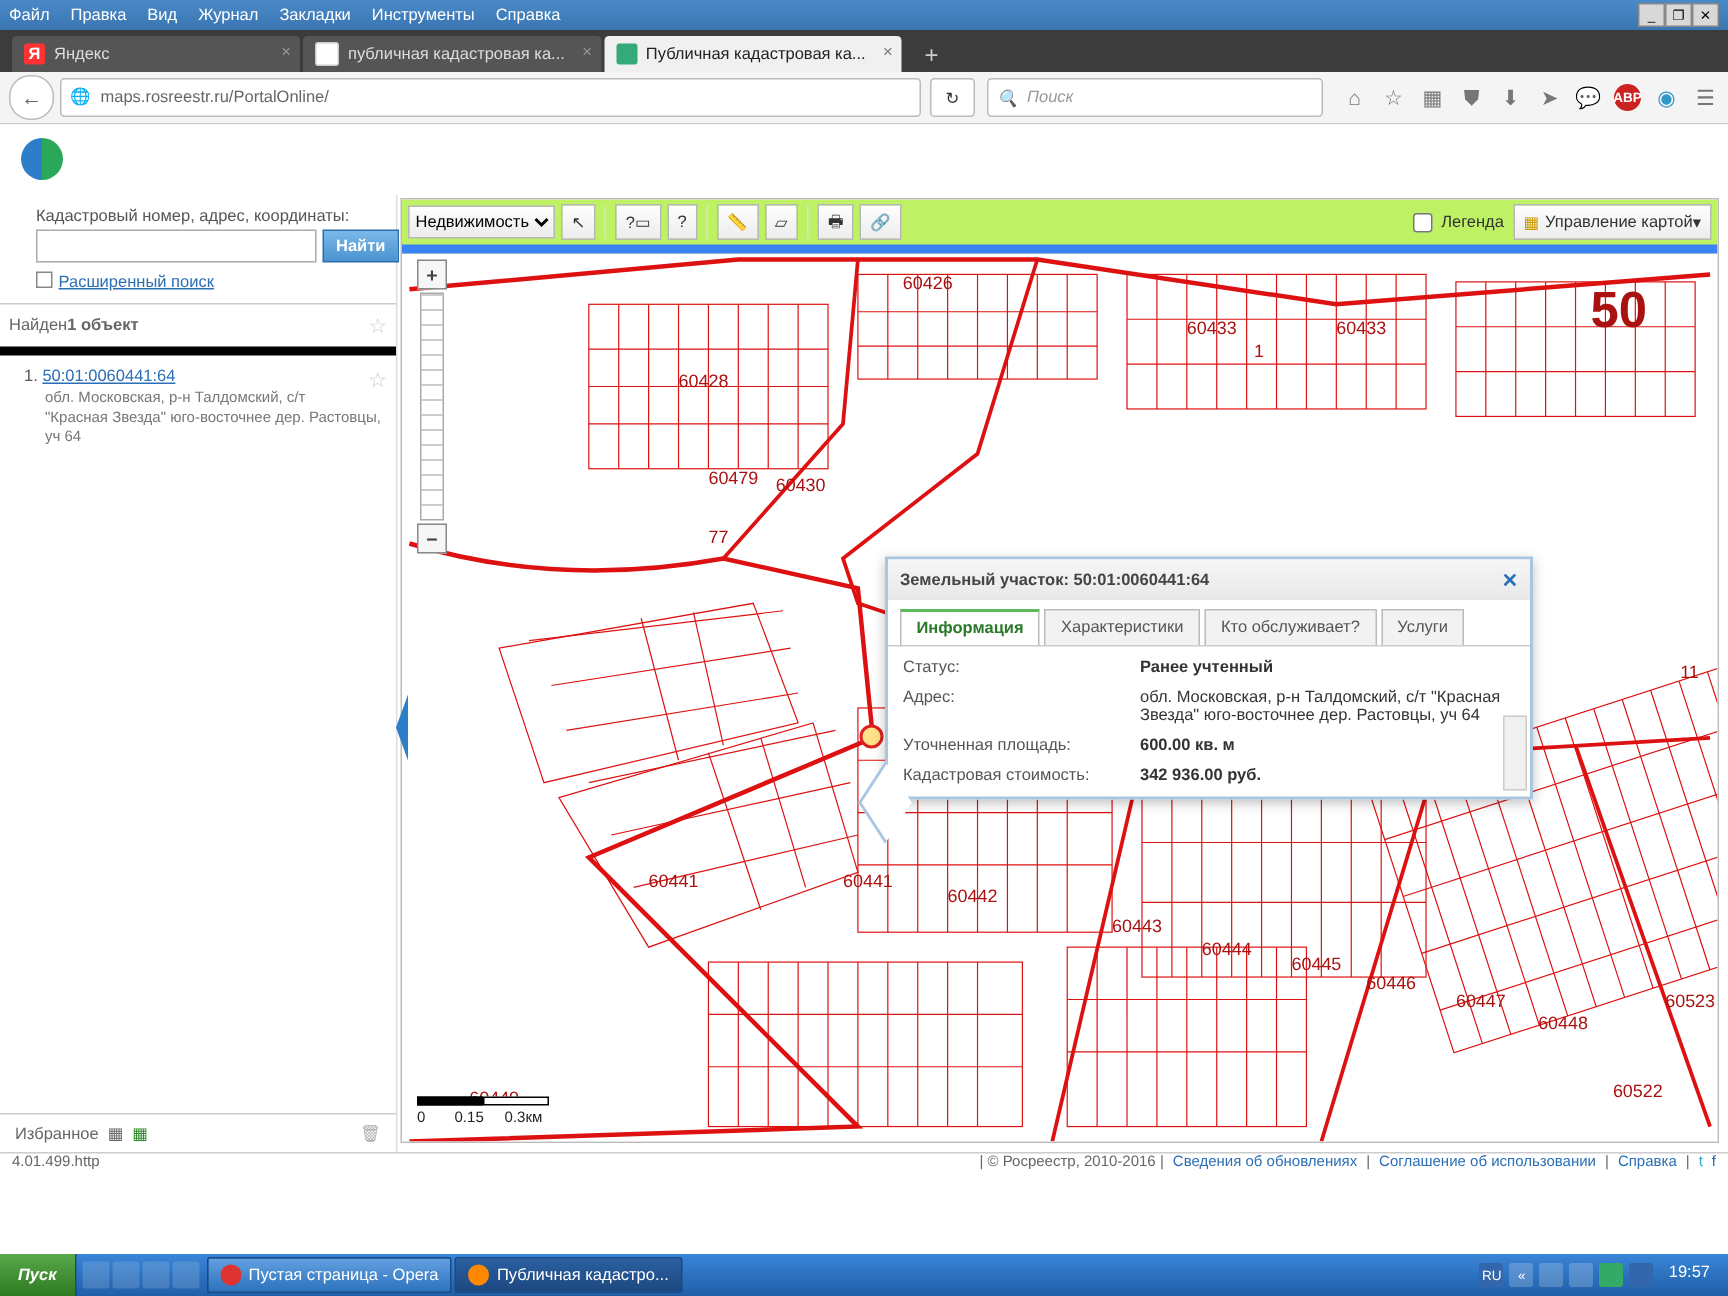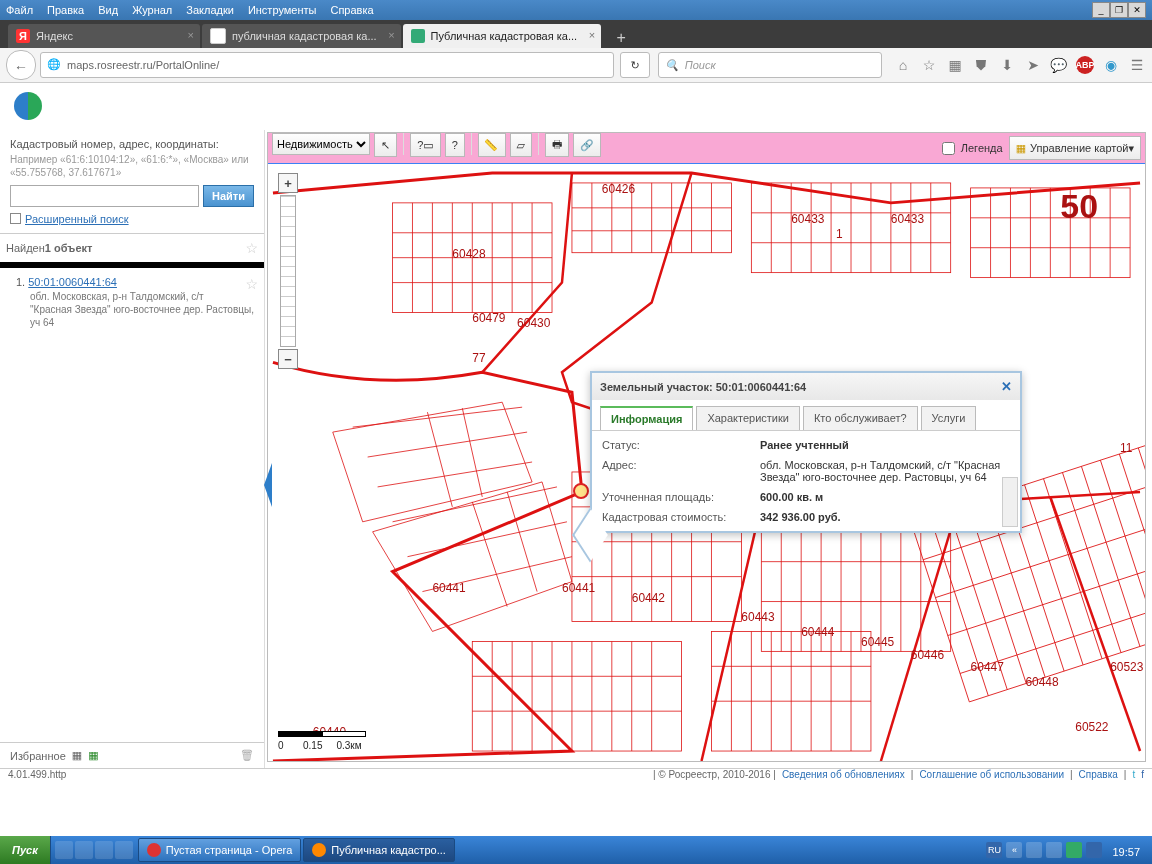--- a/index.html
+++ b/index.html
@@ -23,38 +23,38 @@
 .searchbox{flex:1;height:24px;border:1px solid #bbb;border-radius:3px;background:#fff;display:flex;align-items:center;padding:0 6px;gap:6px;color:#999;font-style:italic;margin-left:4px}
 .tbicons{display:flex;align-items:center;gap:8px;margin-left:8px}
 .tbicons div{width:18px;height:18px;display:flex;align-items:center;justify-content:center;font-size:14px;color:#777}
 .content{position:relative;height:760px;background:#fff}
 .brand{height:46px;display:flex;align-items:center;padding:0 14px;border-bottom:1px solid transparent}
 .brand .logo{width:28px;height:28px;border-radius:14px;background:conic-gradient(#2aa758 0 180deg,#2d7ec9 180deg 360deg);margin-right:10px}
 .brand .t1{font-size:10px;color:#777;font-weight:bold}
 .brand .t2{font-size:12px;color:#2b6fb6;font-weight:bold;letter-spacing:0.3px}
 .workarea{display:flex;height:638px}
 .sidebar{width:264px;border-right:1px solid #ddd;display:flex;flex-direction:column;font-size:11px}
-.sb-pad{padding:8px 10px}
+.sb-pad{padding:8px 24px}
 .sb-label{color:#555;margin-bottom:3px}
 .sb-ex{color:#999;font-size:10px;line-height:13px;margin-bottom:6px}
 .sb-search{display:flex;gap:4px}
 .sb-search input{flex:1;height:20px;border:1px solid #aaa;padding:0 4px}
 .sb-search button{height:22px;background:linear-gradient(#7ab8e8,#4a93d0);border:1px solid #2b6fa8;color:#fff;font-weight:bold;font-size:11px;padding:0 8px;cursor:pointer}
 .sb-ext{margin-top:6px}
 .sb-ext a{color:#2b6fb6;text-decoration:underline}
 .sb-ext .sq{display:inline-block;width:9px;height:9px;border:1px solid #888;margin-right:4px;vertical-align:-1px}
 .sb-found{padding:6px 6px;border-top:1px solid #ccc;border-bottom:6px solid #000000;color:#666;display:flex;align-items:center}
 .sb-res{padding:8px 6px 8px 16px;flex:0 0 auto}
 .sb-res .num{color:#555}
 .sb-res a{color:#2b6fb6;text-decoration:underline}
 .sb-res .addr{color:#777;font-size:10px;line-height:13px;margin-top:2px;padding-left:14px}
 .sb-gap{flex:1}
 .sb-fav{padding:6px 10px;border-top:1px solid #ccc;color:#666;display:flex;align-items:center;gap:6px}
 .mapwrap{position:relative;flex:1;border:1px solid #bbb;margin:2px 6px 6px 2px;overflow:hidden}
-.maptoolbar{height:30px;background:#f9a8d4;display:flex;padding:0 4px;gap:4px;border-bottom:1px solid #3b82f6;position:relative;z-index:5}
+.maptoolbar{height:30px;background:#bef264;display:flex;align-items:center;padding:0 4px;gap:4px;border-bottom:6px solid #3b82f6;position:relative;z-index:5}
 .mtbtn{height:22px;border:1px solid #b8b8b8;background:linear-gradient(#fefefe,#ececec);display:flex;align-items:center;justify-content:center;font-size:11px;color:#333;padding:0 6px}
 .mtsel{height:22px;border:1px solid #b8b8b8;background:linear-gradient(#fefefe,#ececec);font-size:11px}
 .mtsep{width:1px;height:22px;background:#ddd;margin:0 2px}
 .mapcanvas{position:absolute;left:0;top:30px;right:0;bottom:0;background:#fff}
 .mapcanvas svg{width:100%;height:100%}
 .zoomer{position:absolute;left:10px;top:40px;z-index:4}
 .zoomer .zb{width:18px;height:18px;border:1px solid #888;background:#f6f6f6;display:flex;align-items:center;justify-content:center;font-weight:bold;font-size:13px;color:#444}
 .zoomer .track{width:14px;height:150px;margin:2px 2px;background:repeating-linear-gradient(#ccc,#ccc 1px,#fff 1px,#fff 10px);border:1px solid #aaa}
 .infowin{position:absolute;left:590px;top:288px;width:428px;border:2px solid #a8c6e0;background:#fff;box-shadow:0 2px 8px rgba(0,0,0,.25);font-size:11px;z-index:6}
 .infowin .iw-title{background:linear-gradient(#f6f6f6,#e8e8e8);padding:6px 8px;font-weight:bold;color:#444;display:flex;align-items:center}
@@ -71,21 +71,21 @@
 .sidehandle{position:absolute;left:264px;top:50%;width:8px;height:44px;background:#2d7ec9;clip-path:polygon(100% 0,100% 100%,0 50%);z-index:3}
 .statusbar{height:20px;border-top:1px solid #ccc;display:flex;align-items:flex-start;font-size:10px;padding:0 8px;color:#666}
 .statusbar .r{margin-left:auto;display:flex;align-items:center;gap:6px}
 .statusbar a{color:#2b6fb6;}
 .taskbar{height:28px;background:linear-gradient(#3a85d8,#1f5fa8);display:flex;align-items:center;font-size:11px;color:#fff;position:absolute;bottom:0;left:0;right:0}
 .taskbar .start{height:100%;padding:0 12px;display:flex;align-items:center;background:linear-gradient(#5aa84a,#2d7a22);font-weight:bold;font-style:italic;border-right:1px solid #1a4a82}
 .taskbar .ql{display:flex;gap:2px;padding:0 4px}
 .taskbar .ql div{width:18px;height:18px;background:rgba(255,255,255,.15);border-radius:2px}
 .taskbar .tbtn{height:22px;padding:0 8px;margin:0 1px;background:linear-gradient(#62a0e0,#2d72bd);border:1px solid #1a4a82;display:flex;align-items:center;gap:5px;max-width:180px;overflow:hidden;white-space:nowrap;border-radius:2px}
 .taskbar .tbtn.act{background:linear-gradient(#2a5fa0,#1d4880)}
-.taskbar .tray{margin-left:auto;display:flex;align-items:flex-end;gap:4px;padding:0 6px}
+.taskbar .tray{margin-left:auto;display:flex;align-items:flex-start;gap:4px;padding:0 6px}
 .taskbar .tray div{width:16px;height:16px;background:rgba(255,255,255,.2);border-radius:2px;font-size:9px;display:flex;align-items:center;justify-content:center}
 .taskbar .clock{font-size:11px;padding:0 6px}
 .scalebar{position:absolute;left:10px;bottom:10px;font-size:10px;color:#222;z-index:4}
 .scalebar .bar{display:flex;align-items:center;height:6px;margin-bottom:3px}
 .scalebar .seg{height:4px;border:1px solid #000}
 .star{color:#ccc;margin-left:auto;font-size:14px}
 </style>
 </head>
 <body>
 
@@ -152,21 +152,20 @@
 
   <div class="brand">
     <div class="logo"></div>
   </div>
 
   <div class="workarea">
 
     <div class="sidebar">
       <div class="sb-pad">
         <div class="sb-label">Кадастровый номер, адрес, координаты:</div>
-        <div class="sb-ex">Например «61:6:10104:12», «61:6:*», «Москва» или «55.755768, 37.617671»</div>
         <div class="sb-search">
           <input type="text" style="">
           <button>Найти</button>
         </div>
         <div class="sb-ext">
           <span class="sq"></span><a>Расширенный поиск</a>
         </div>
       </div>
       <div class="sb-found">
         <span>Найден </span>

